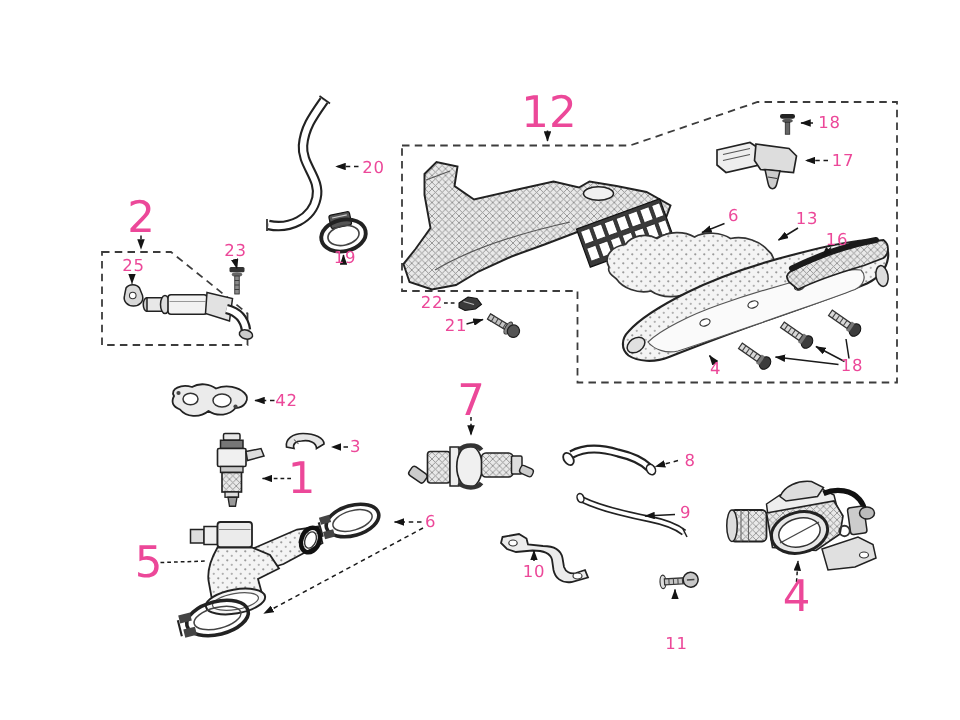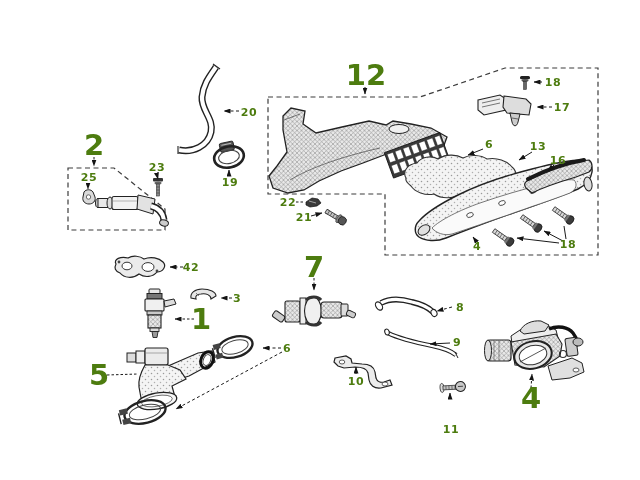--- a/index.html
+++ b/index.html
@@ -1,19 +1,19 @@
 <!DOCTYPE html>
 <html><head>
 <meta charset="utf-8">
 <style>
   html,body{margin:0;padding:0;background:#fff;}
   #stage{position:relative;width:640px;height:480px;background:#fff;overflow:hidden;
          font-family:"DejaVu Sans","Liberation Sans",sans-serif;}
   #art{position:absolute;left:0;top:0;width:640px;height:480px;}
-  .co{position:absolute;transform:translate(-50%,-50%);font-weight:bold;color:#4d7c0f;
+  .co{position:absolute;transform:translate(-50%,-50%);font-weight:normal;color:#ec4899;
       line-height:1;white-space:nowrap;user-select:none;}
   .co.big{font-size:29px;letter-spacing:0px;}
   .co.sm{font-size:11px;letter-spacing:0.5px;}
 </style>
 </head>
 <body>
 
 <div id="stage">
 
 <svg id="art" viewBox="0 0 640 480">
@@ -324,21 +324,21 @@
 <div class="co big" style="left:94px;top:145px">2</div>
 <div class="co big" style="left:366px;top:75px">12</div>
 <div class="co big" style="left:201px;top:319px">1</div>
 <div class="co big" style="left:314px;top:267px">7</div>
 <div class="co big" style="left:99px;top:375px">5</div>
 <div class="co big" style="left:531px;top:398px">4</div>
 
 <div class="co sm" style="left:89px;top:177px">25</div>
 <div class="co sm" style="left:157px;top:167px">23</div>
 <div class="co sm" style="left:249px;top:112px">20</div>
-<div class="co sm" style="left:230px;top:182px">19</div>
+<div class="co sm" style="left:230px;top:172px">19</div>
 <div class="co sm" style="left:553px;top:82px">18</div>
 <div class="co sm" style="left:562px;top:107px">17</div>
 <div class="co sm" style="left:489px;top:144px">6</div>
 <div class="co sm" style="left:538px;top:146px">13</div>
 <div class="co sm" style="left:558px;top:160px">16</div>
 <div class="co sm" style="left:288px;top:202px">22</div>
 <div class="co sm" style="left:304px;top:217px">21</div>
 <div class="co sm" style="left:477px;top:246px">4</div>
 <div class="co sm" style="left:568px;top:244px">18</div>
 <div class="co sm" style="left:191px;top:267px">42</div>

